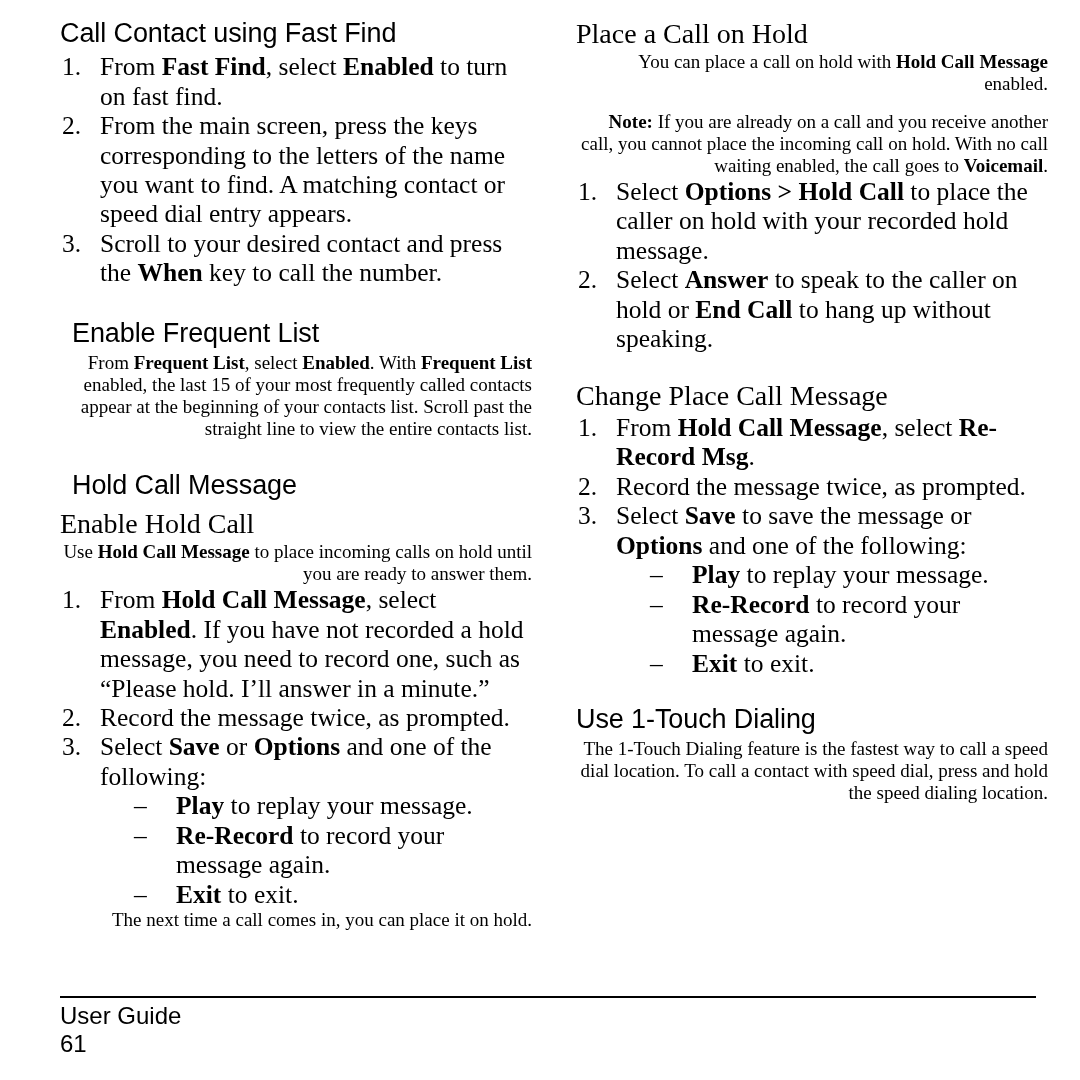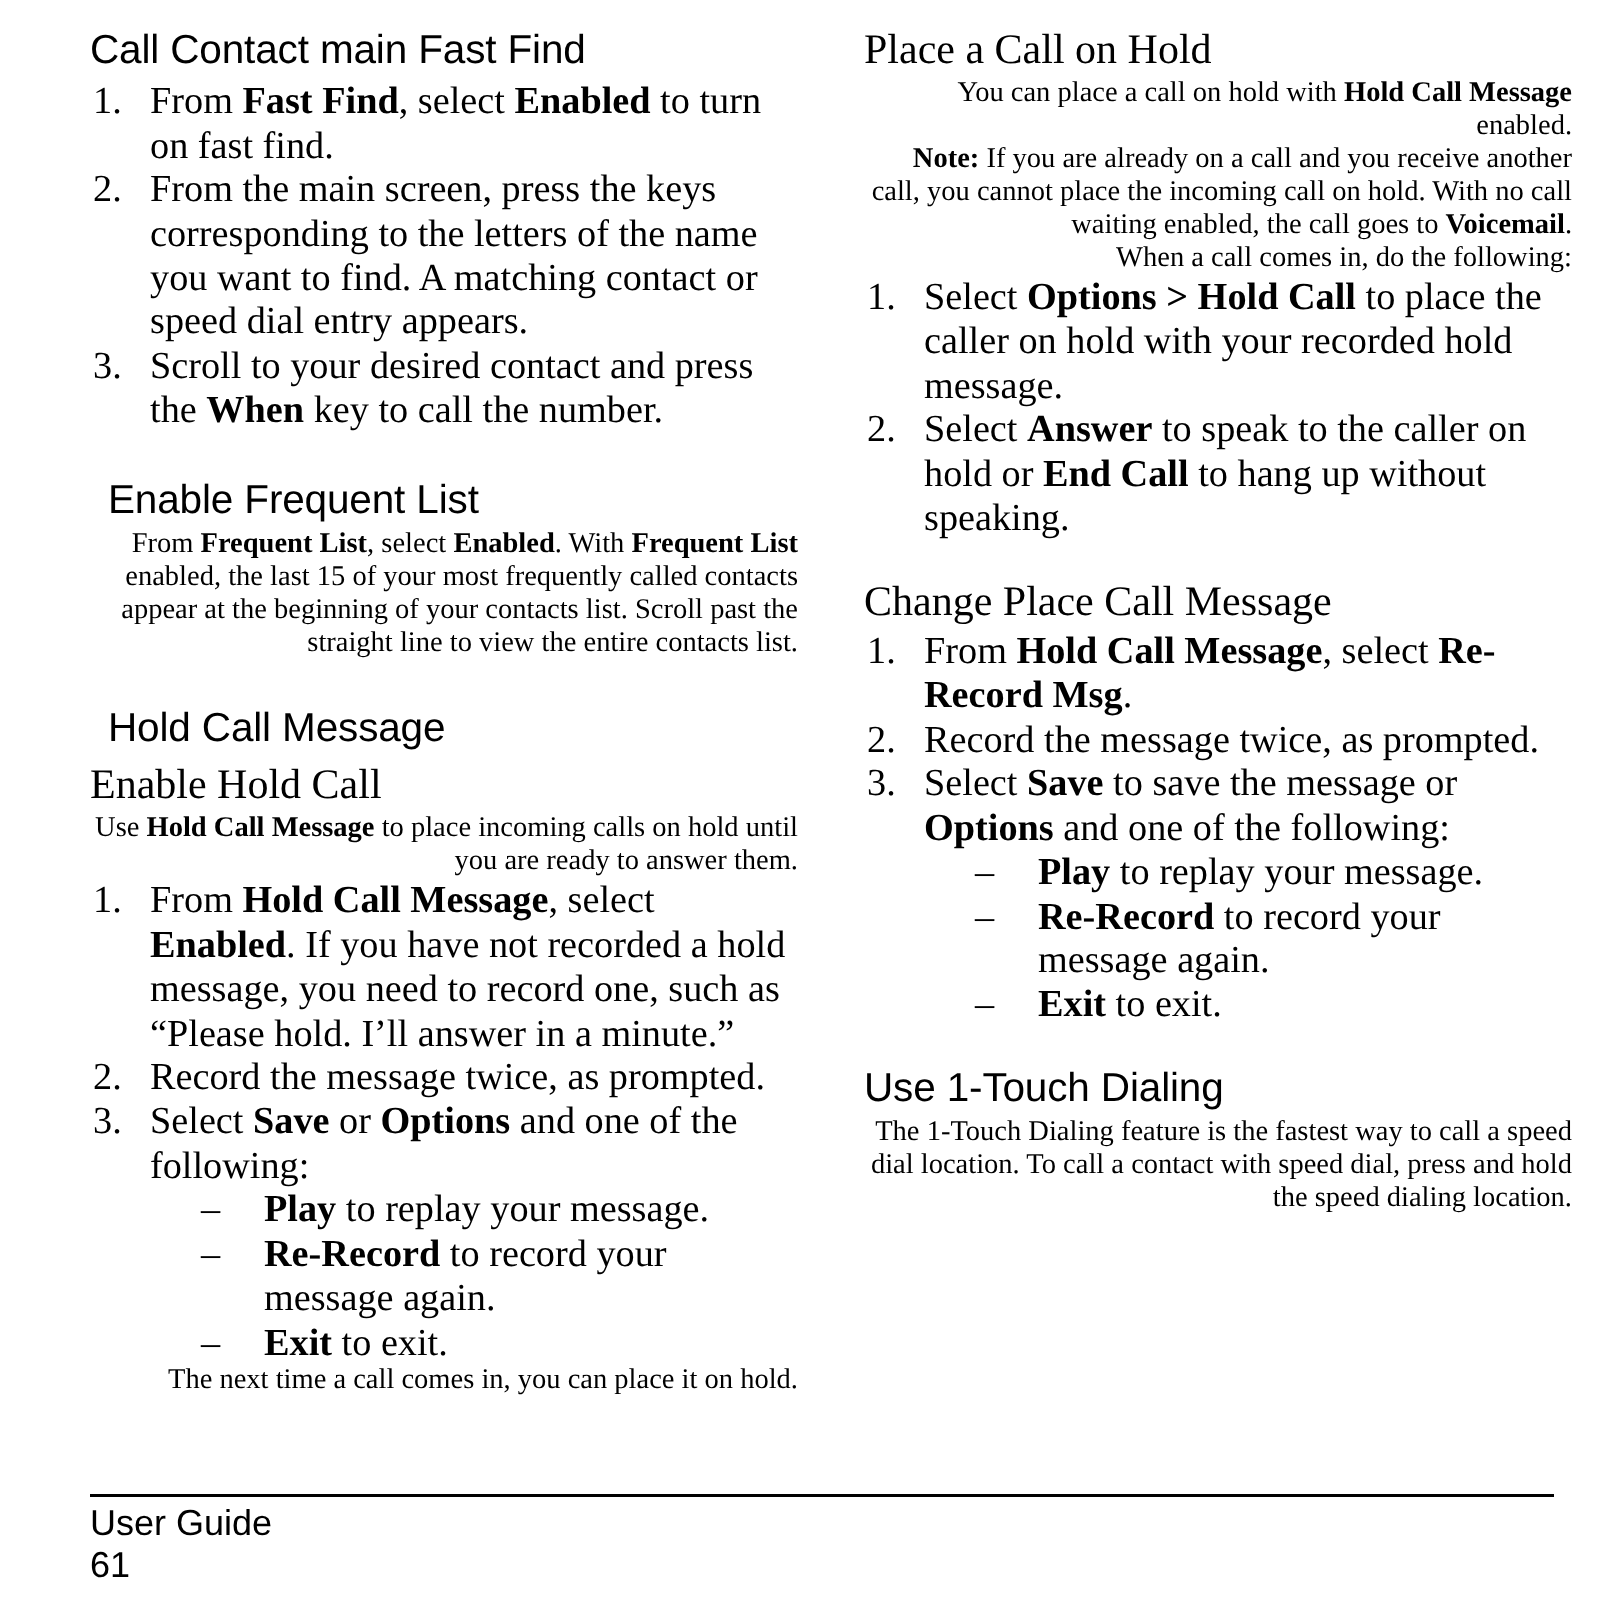--- a/index.html
+++ b/index.html
@@ -51,21 +51,21 @@
   .sec-gap-md { margin-top: 26px; }
   .sec-tight { margin-top: 8px; }
 
   
   p.body {
     font-size: 19px;
     line-height: 1.155;
     margin: 0 0 0 0;
     text-align: right;
   }
-  p.body + p.body { margin-top: 0px; }
+  p.body + p.body { margin-top: 16px; }
 
   b, strong { font-weight: 700; }
 
   
   ol.steps {
     list-style: none;
     margin: 0;
     padding: 0;
   }
   ol.steps > li {
@@ -135,21 +135,21 @@
 </head>
 <body>
 
 <div class="page">
 
   <div class="columns">
 
     <div class="col">
 
       <section>
-        <h1 class="h-sans">Call Contact main Fast Find</h1>
+        <h1 class="h-sans">Call Contact using Fast Find</h1>
         <ol class="steps">
           <li>
             <span class="num">1.</span>
             <span>From <b>Fast Find</b>, select <b>Enabled</b> to turn on fast find.</span>
           </li>
           <li>
             <span class="num">2.</span>
             <span>From the main screen, press the keys corresponding to the letters of the name you want to find. A matching contact or speed dial entry appears.</span>
           </li>
           <li>
@@ -203,21 +203,20 @@
       </section>
 
     </div>
 
     <div class="col">
 
       <section>
         <h2 class="h-serif">Place a Call on Hold</h2>
         <p class="body">You can place a call on hold with <b>Hold Call Message</b> enabled.</p>
         <p class="body"><b>Note:</b> If you are already on a call and you receive another call, you cannot place the incoming call on hold. With no call waiting enabled, the call goes to <b>Voicemail</b>.</p>
-        <p class="body">When a call comes in, do the following:</p>
         <ol class="steps">
           <li>
             <span class="num">1.</span>
             <span>Select <b>Options &gt; Hold Call</b> to place the caller on hold with your recorded hold message.</span>
           </li>
           <li>
             <span class="num">2.</span>
             <span>Select <b>Answer</b> to speak to the caller on hold or <b>End Call</b> to hang up without speaking.</span>
           </li>
         </ol>

